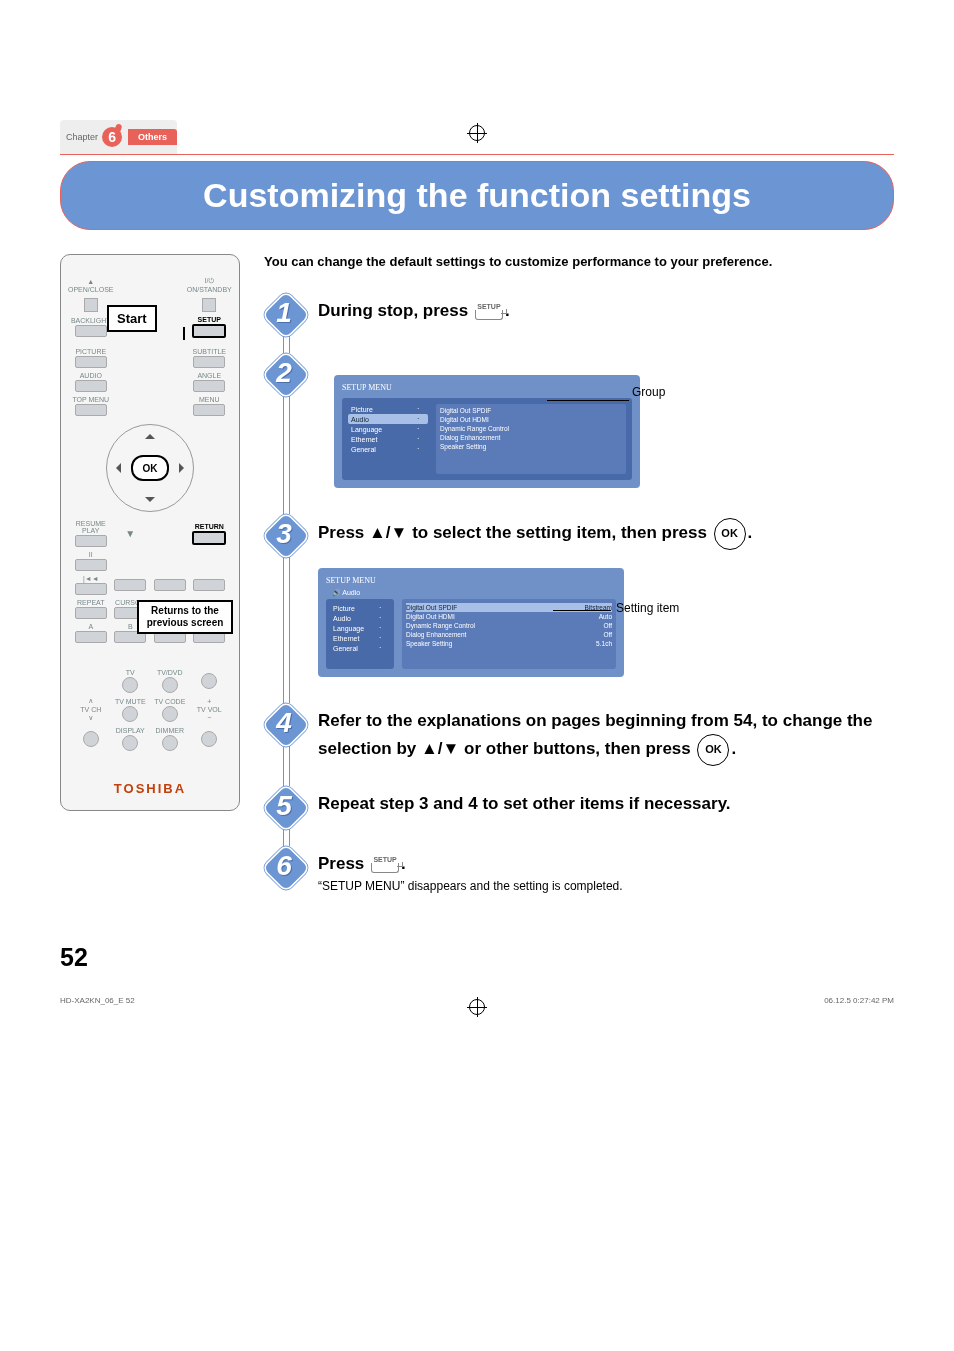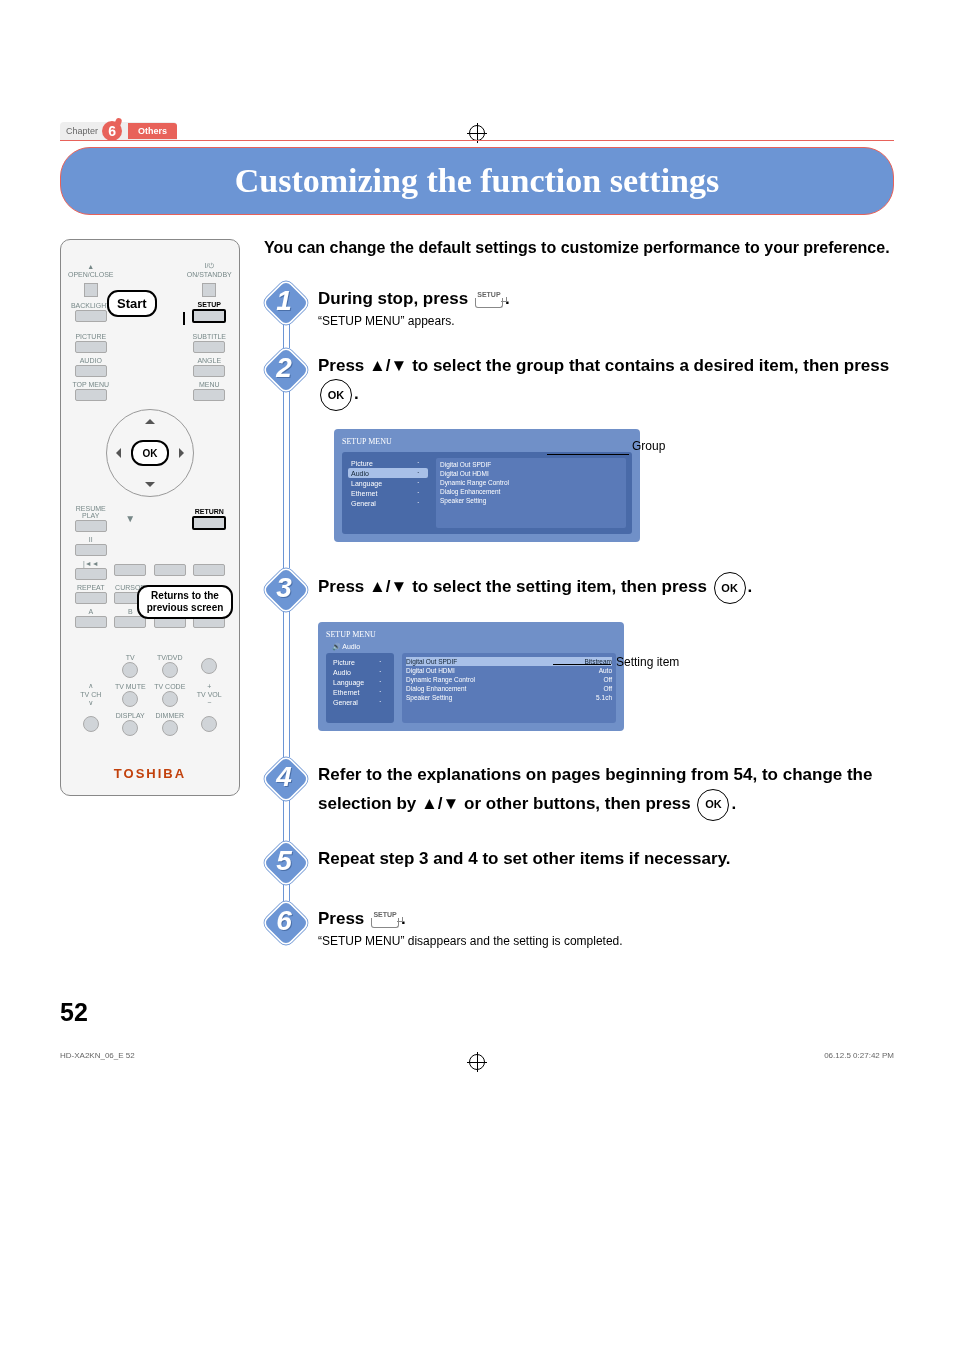--- a/index.html
+++ b/index.html
@@ -46,21 +46,21 @@
     top: auto;
     bottom: 50px;
   }
   .chapter-tab {
     display: inline-flex;
     align-items: center;
     background: #eee;
     border-radius: 4px 4px 0 0;
     font-size: 9px;
     color: #666;
-    height: 18px;
+    height: 34px;
     padding-left: 6px;
   }
   .chapter-num {
     background: #e8625a;
     color: #fff;
     font-weight: bold;
     border-radius: 50%;
     width: 20px;
     height: 20px;
     display: inline-flex;
@@ -98,21 +98,20 @@
   .title-banner {
     background: #6c95d4;
     color: #fff;
     border-radius: 30px;
     padding: 14px 30px;
     font-size: 34px;
     font-weight: bold;
     text-align: center;
     border: 1px solid #e8625a;
     margin: 6px 0 24px 0;
-    font-family: Liberation Serif, serif;
   }
   .content-area {
     display: flex;
     gap: 24px;
   }
   .remote-col {
     width: 180px;
     flex-shrink: 0;
   }
   .remote {
@@ -157,21 +156,21 @@
     margin-bottom: 1px;
   }
   .remote .col { display: flex; flex-direction: column; align-items: center; width: 25%; }
   .start-badge, .returns-badge {
     position: absolute;
     background: #fff;
     border: 2px solid #000;
     font-weight: bold;
     font-size: 13px;
     padding: 4px 8px;
-    border-radius: 11px;
+    border-radius: 0;
     color: #000;
   }
   .start-badge { top: 50px; left: 46px; }
   .returns-badge {
     top: 345px;
     right: 6px;
     font-size: 10px;
     text-align: center;
     line-height: 1.2;
     width: 88px;
@@ -221,21 +220,21 @@
     font-weight: bold;
     letter-spacing: 2px;
     color: #c2410c;
     margin-top: 30px;
     font-size: 13px;
   }
   .main-col {
     flex: 1;
   }
   .intro {
-    font-size: 16px;
+    font-size: 13px;
     font-weight: bold;
     text-align: justify;
     margin-bottom: 24px;
   }
   .step {
     display: flex;
     gap: 14px;
     margin-bottom: 20px;
     position: relative;
   }
@@ -661,35 +660,30 @@
             <div class="step-num-bg"></div>
             <div class="step-num-text">1</div>
           </div>
         <div class="step-body">
           <div class="heading">
             <span>During stop, press </span>
             <span class="setup-icon">
               <span class="t">SETUP</span><span class="b"></span>
             </span><span>.</span>
           </div>
-          <div class="sub">“SETUP MENU” appears.</div>
         </div>
       </div>
 
       <div class="step">
         <div class="step-track"></div>
         <div class="step-num">
             <div class="step-num-bg"></div>
             <div class="step-num-text">2</div>
           </div>
         <div class="step-body">
-          <div class="heading">
-            <span>Press ▲/▼ to select the group that contains a desired item, then press </span>
-            <span class="ok-inline">OK</span><b>.</b>
-          </div>
           <div class="menu-screen">
             <div class="callout" style="top:10px;">Group</div>
             <div class="callout-line" style="top:25px;left:213px;width:82px;"></div>
             <div class="ms-title">SETUP MENU</div>
             <div class="menu-inner">
               <div class="menu-left" id="menu2-left">
                   <div class="mi">
                     <span>Picture</span>
                     <span class="ic">·</span>
                   </div>

